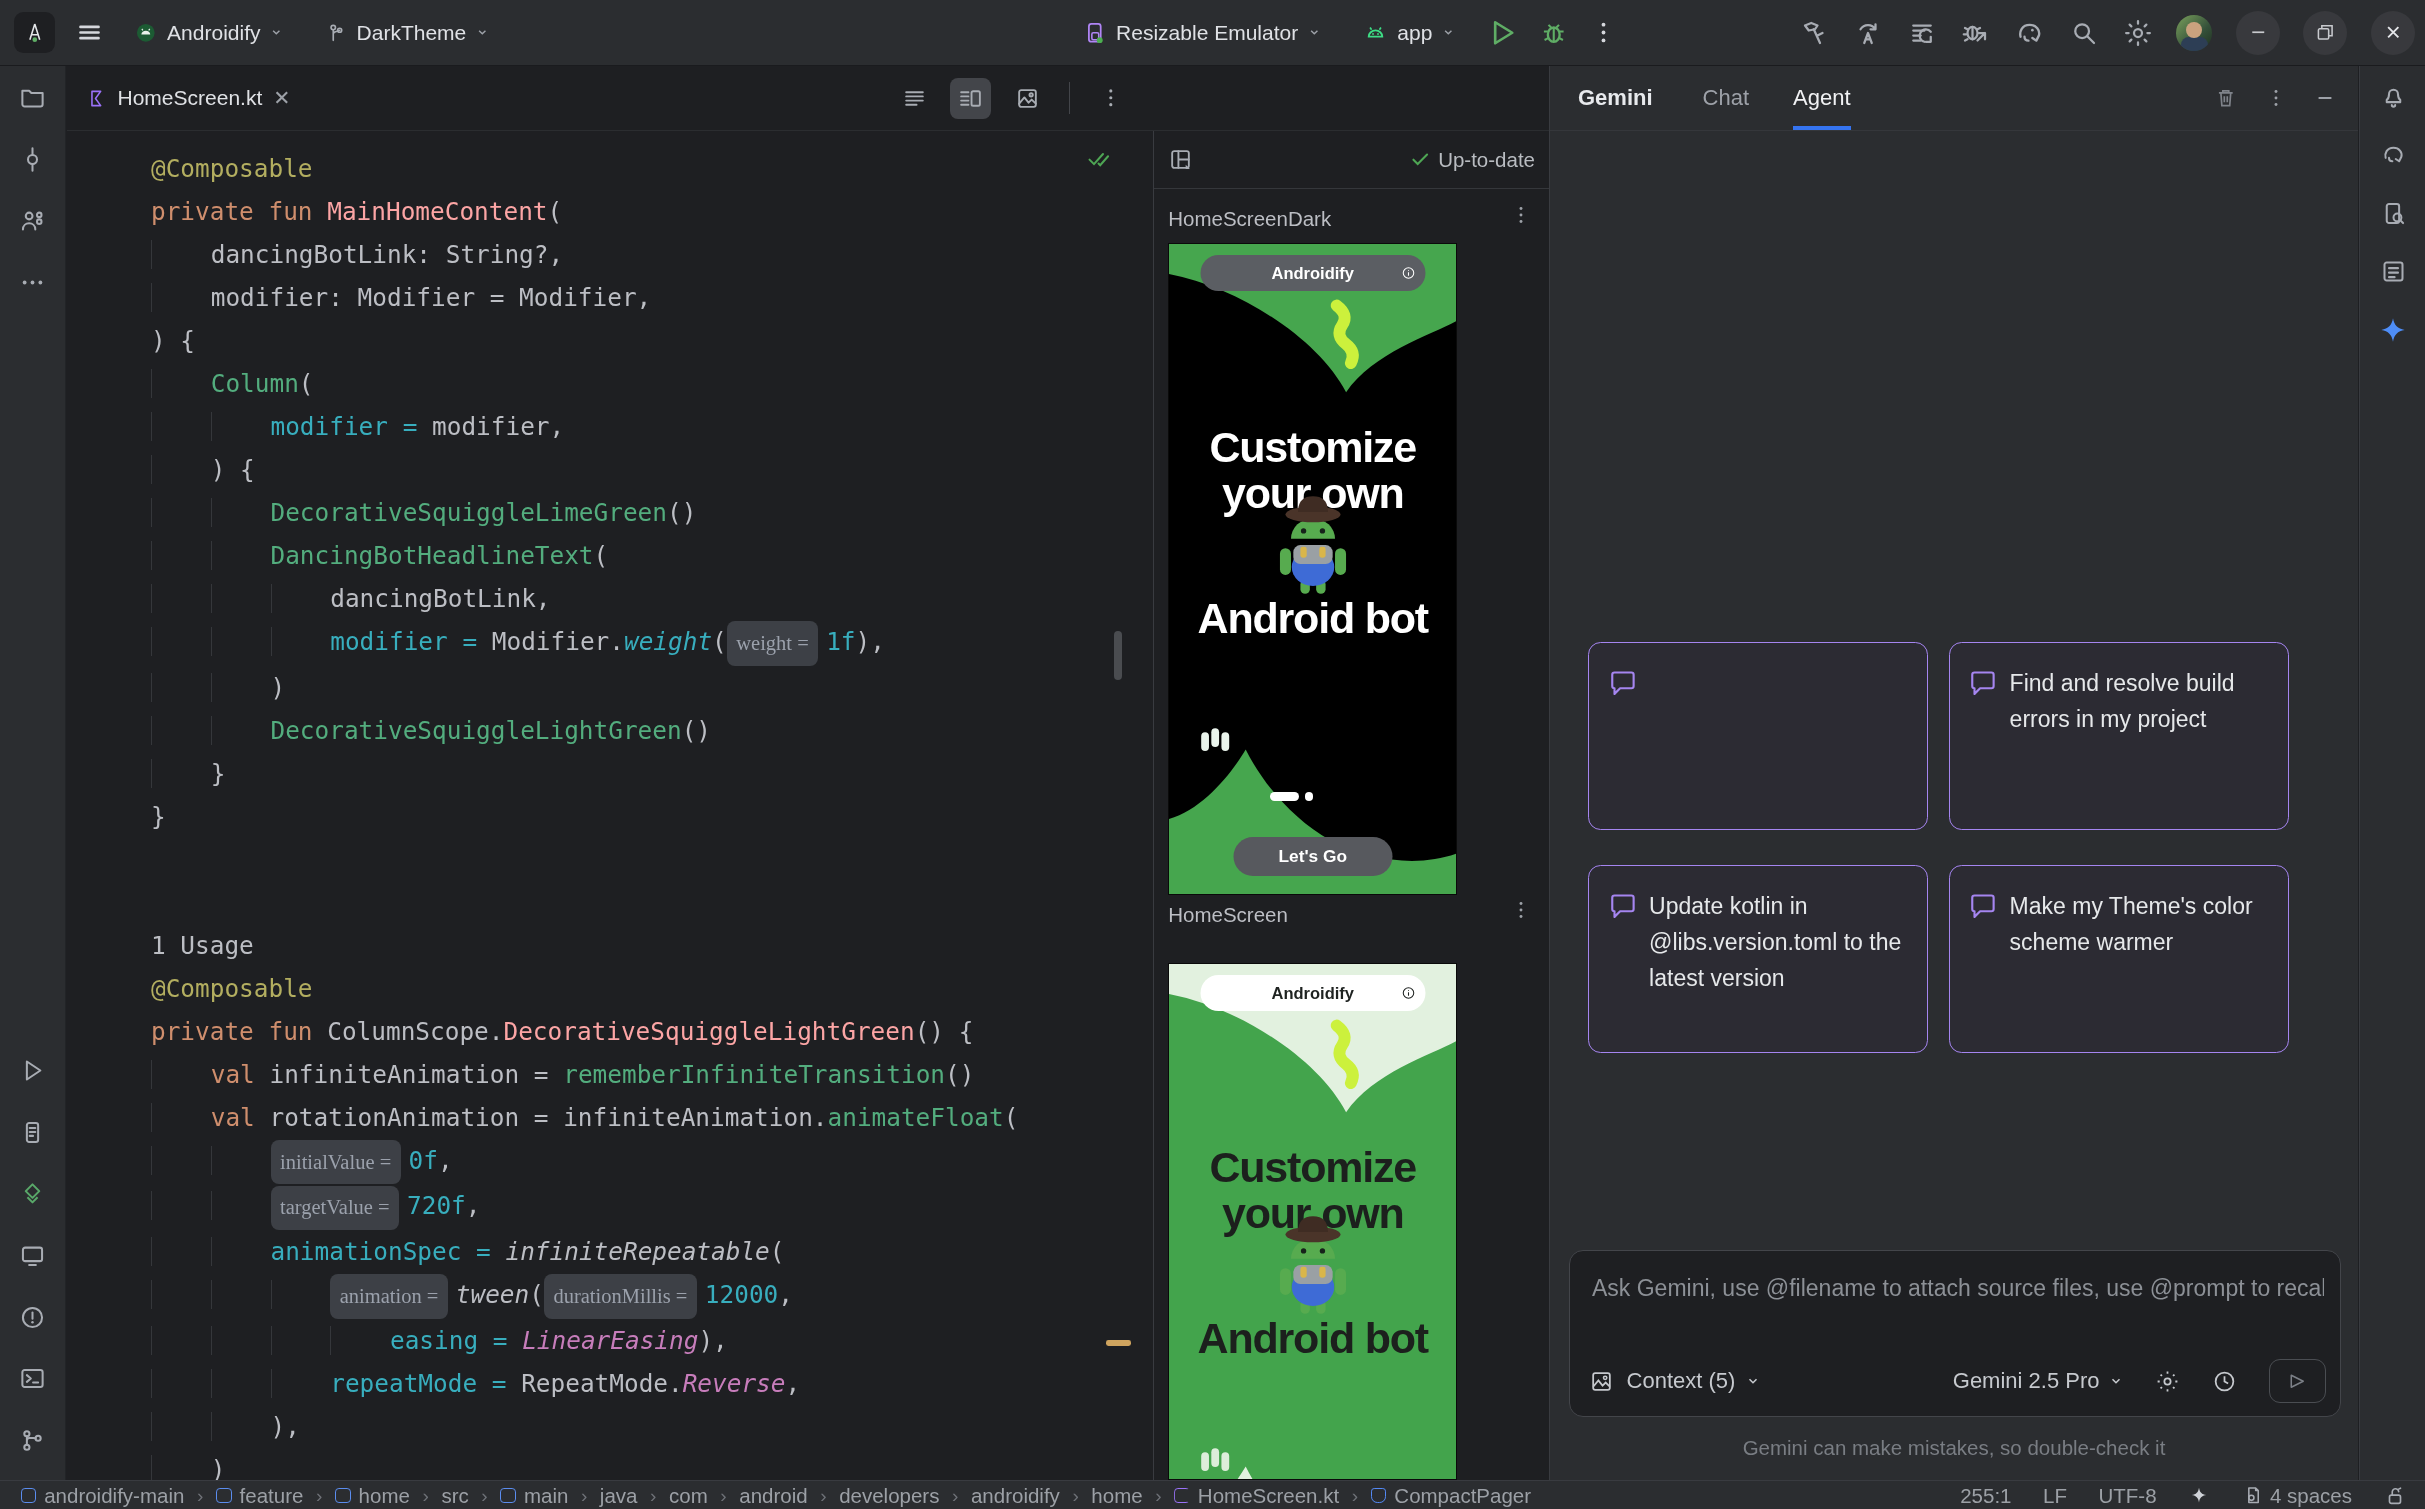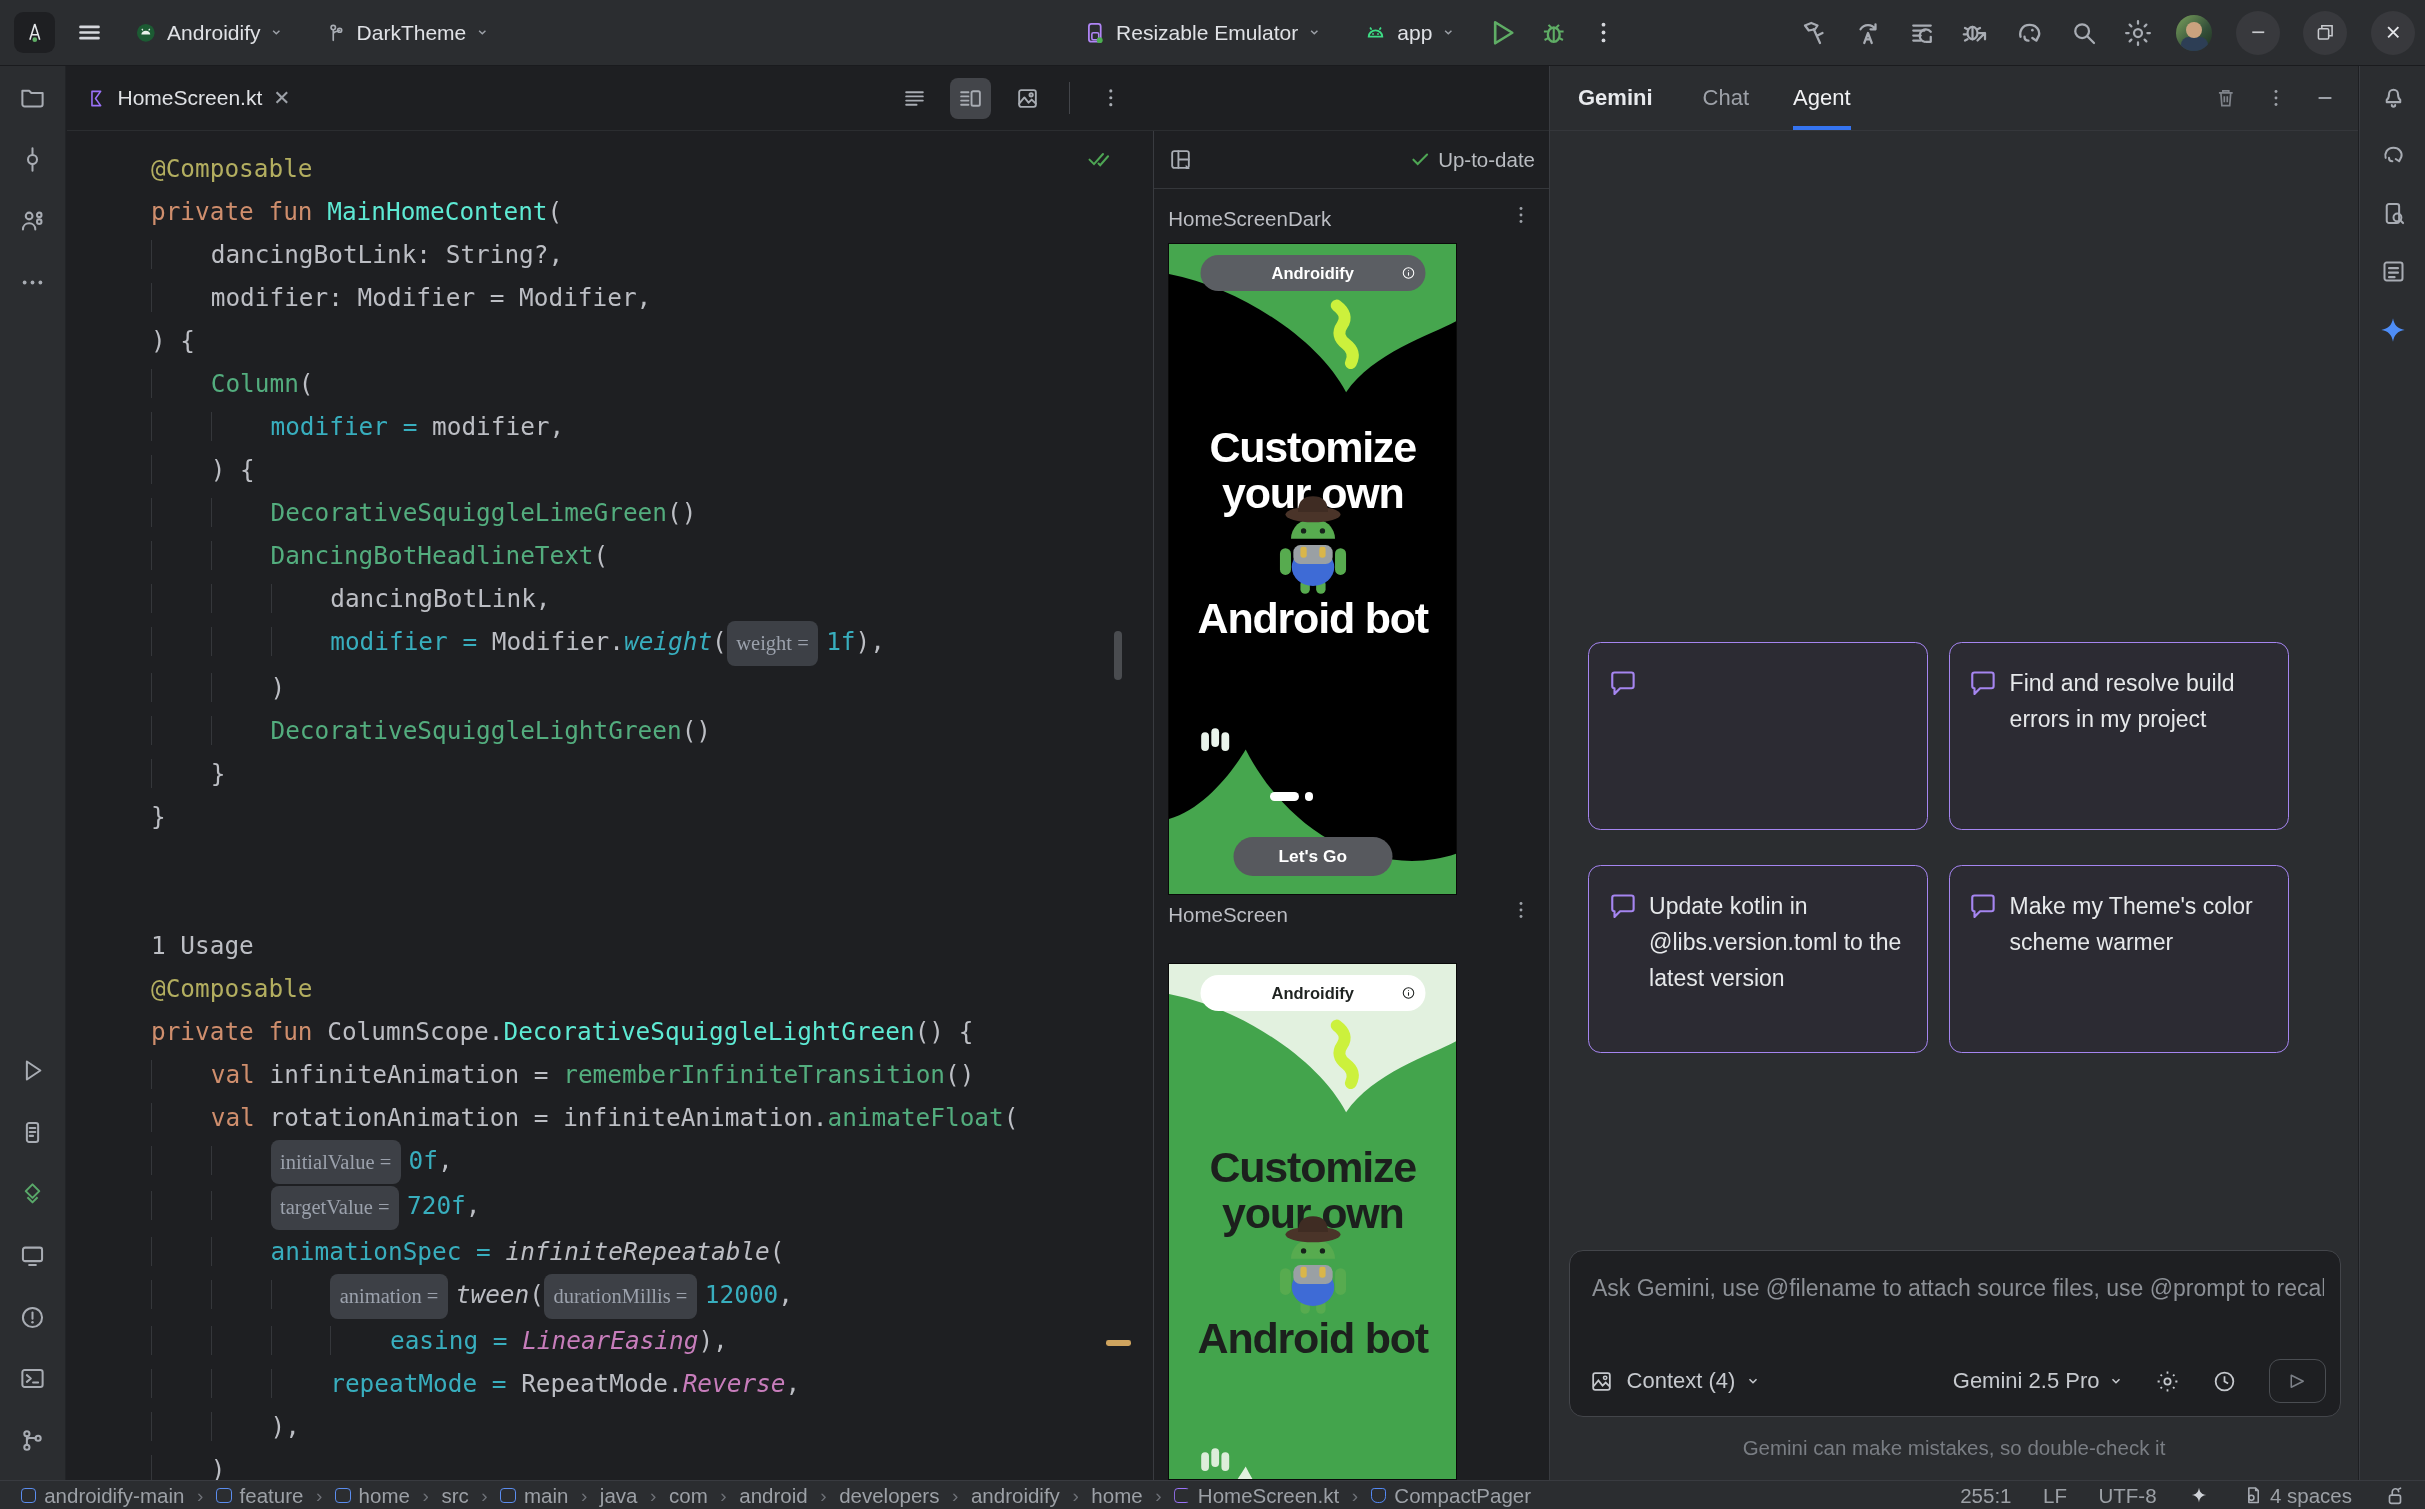--- a/index.html
+++ b/index.html
@@ -38,21 +38,21 @@
   .tab .close{color:#9da1a8;font-size:20.5px}
   #view-modes{position:absolute;right:418px;display:flex;align-items:center;gap:15.8px}
   .vm{width:41px;height:41px;border-radius:7.9px;display:flex;align-items:center;justify-content:center}
   .vm.sel{background:#43454a}
   .vdiv{width:0.8px;height:31.5px;background:#43454a;margin:0 4.7px}
 
   #split{display:flex;height:1349px}
   #code-pane{position:relative;width:1087px;height:100%;overflow:hidden}
   #code{padding:15.8px 0 0 84px;font-family:"DejaVu Sans Mono",monospace;font-size:24.4px;line-height:43px;white-space:pre;color:#bcbec4}
   .cl{min-height:43px}
-  .c-ann{color:#b3ae60}.c-kw{color:#cf8e6d}.c-fn{color:#5eead4}.c-comp{color:#53ad7e}
+  .c-ann{color:#b3ae60}.c-kw{color:#cf8e6d}.c-fn{color:#fca5a5}.c-comp{color:#53ad7e}
   .c-np{color:#38aebe}.c-num{color:#38aebe}.c-p{color:#bcbec4}
   .c-itp{color:#bcbec4;font-style:italic}.c-itpink{color:#c77dbb;font-style:italic}.c-itteal{color:#38aebe;font-style:italic}
   .ind{border-left:0.8px solid #35373b}
   .hint{display:inline-block;background:#3d4046;color:#9ba1ac;border-radius:7.9px;padding:0.8px 9.5px;margin-right:7.9px;font-size:20.5px;font-family:Liberation Serif, serif}
   #insp-check{position:absolute;right:41px;top:14px}
   #code-scroll{position:absolute;right:31.5px;top:500px;width:7.9px;height:49px;border-radius:3.9px;background:#4a4c50}
   #change-dash{position:absolute;right:22px;top:1209px;width:25px;height:5.5px;border-radius:2.4px;background:#cfa45f}
 
   
   #preview-pane{width:396px;height:100%;border-left:0.8px solid #393b40;position:relative}
@@ -583,21 +583,21 @@
     <div id="gi-ph">Ask Gemini, use @filename to attach source files, use @prompt to recall saved pr</div>
     <div id="gi-row">
       <span class="ico">
         <svg width="25" height="25" viewBox="0 0 24 24">
             <rect x="4" y="4" width="16" height="16" rx="2" stroke="#c6c9ce" fill="none" stroke-width="1.7"></rect>
             <circle cx="15.5" cy="8.5" r="1.6" stroke="#c6c9ce" fill="none" stroke-width="1.5"></circle>
             <path d="M4 17 l5-6 4 5 3-3 4 4" stroke="#c6c9ce" fill="none" stroke-width="1.7"></path>
           </svg>
       </span>
       <div id="gi-context">
-        <span>Context (4)</span>
+        <span>Context (5)</span>
         <svg width="14" height="14" viewBox="0 0 16 16">
             <path d="M4 6 l4 4 4-4" stroke="#c6c9ce" stroke-width="1.8" fill="none"></path>
           </svg>
       </div>
       <div id="gi-right">
         <div style="display:flex;align-items:center;gap:9.5px">
           <span>Gemini 2.5 Pro</span>
           <svg width="14" height="14" viewBox="0 0 16 16">
               <path d="M4 6 l4 4 4-4" stroke="#c6c9ce" stroke-width="1.8" fill="none"></path>
             </svg>

